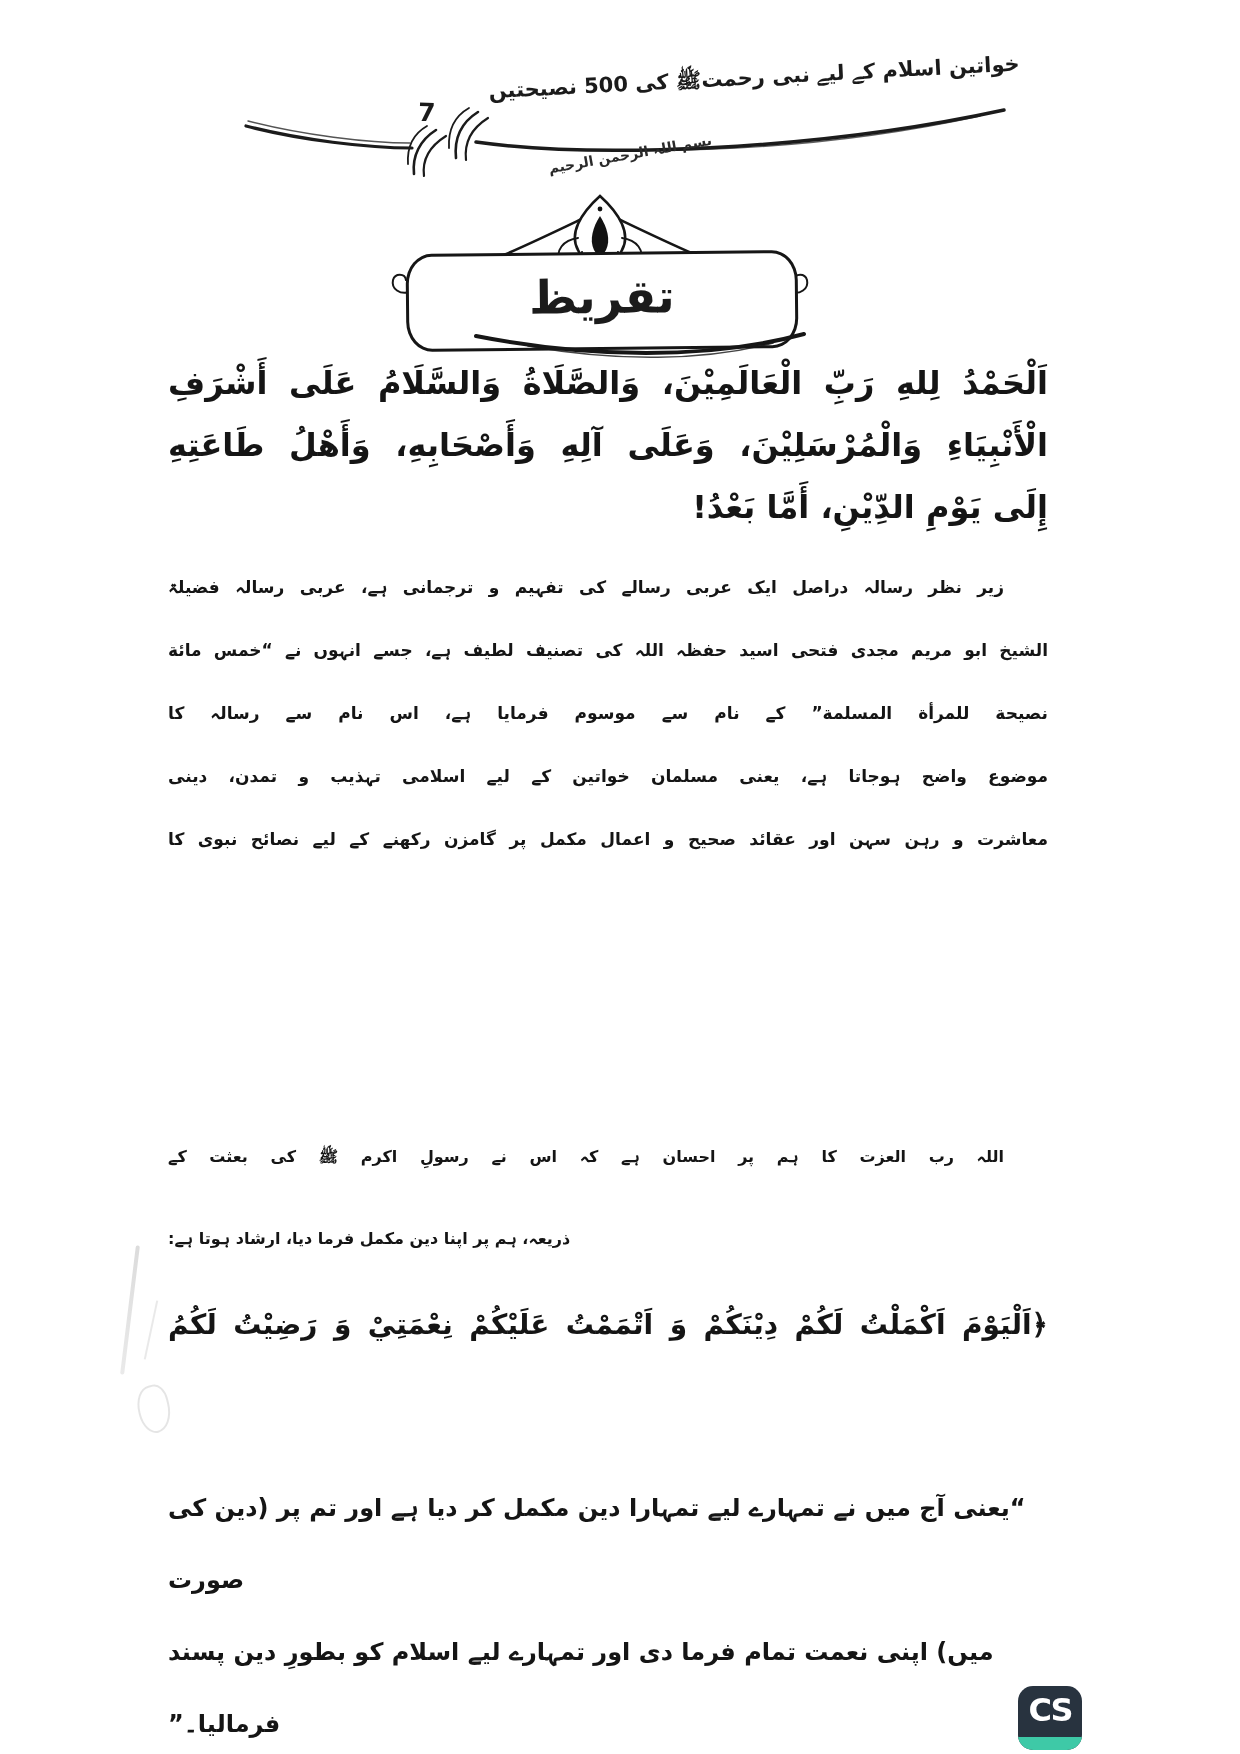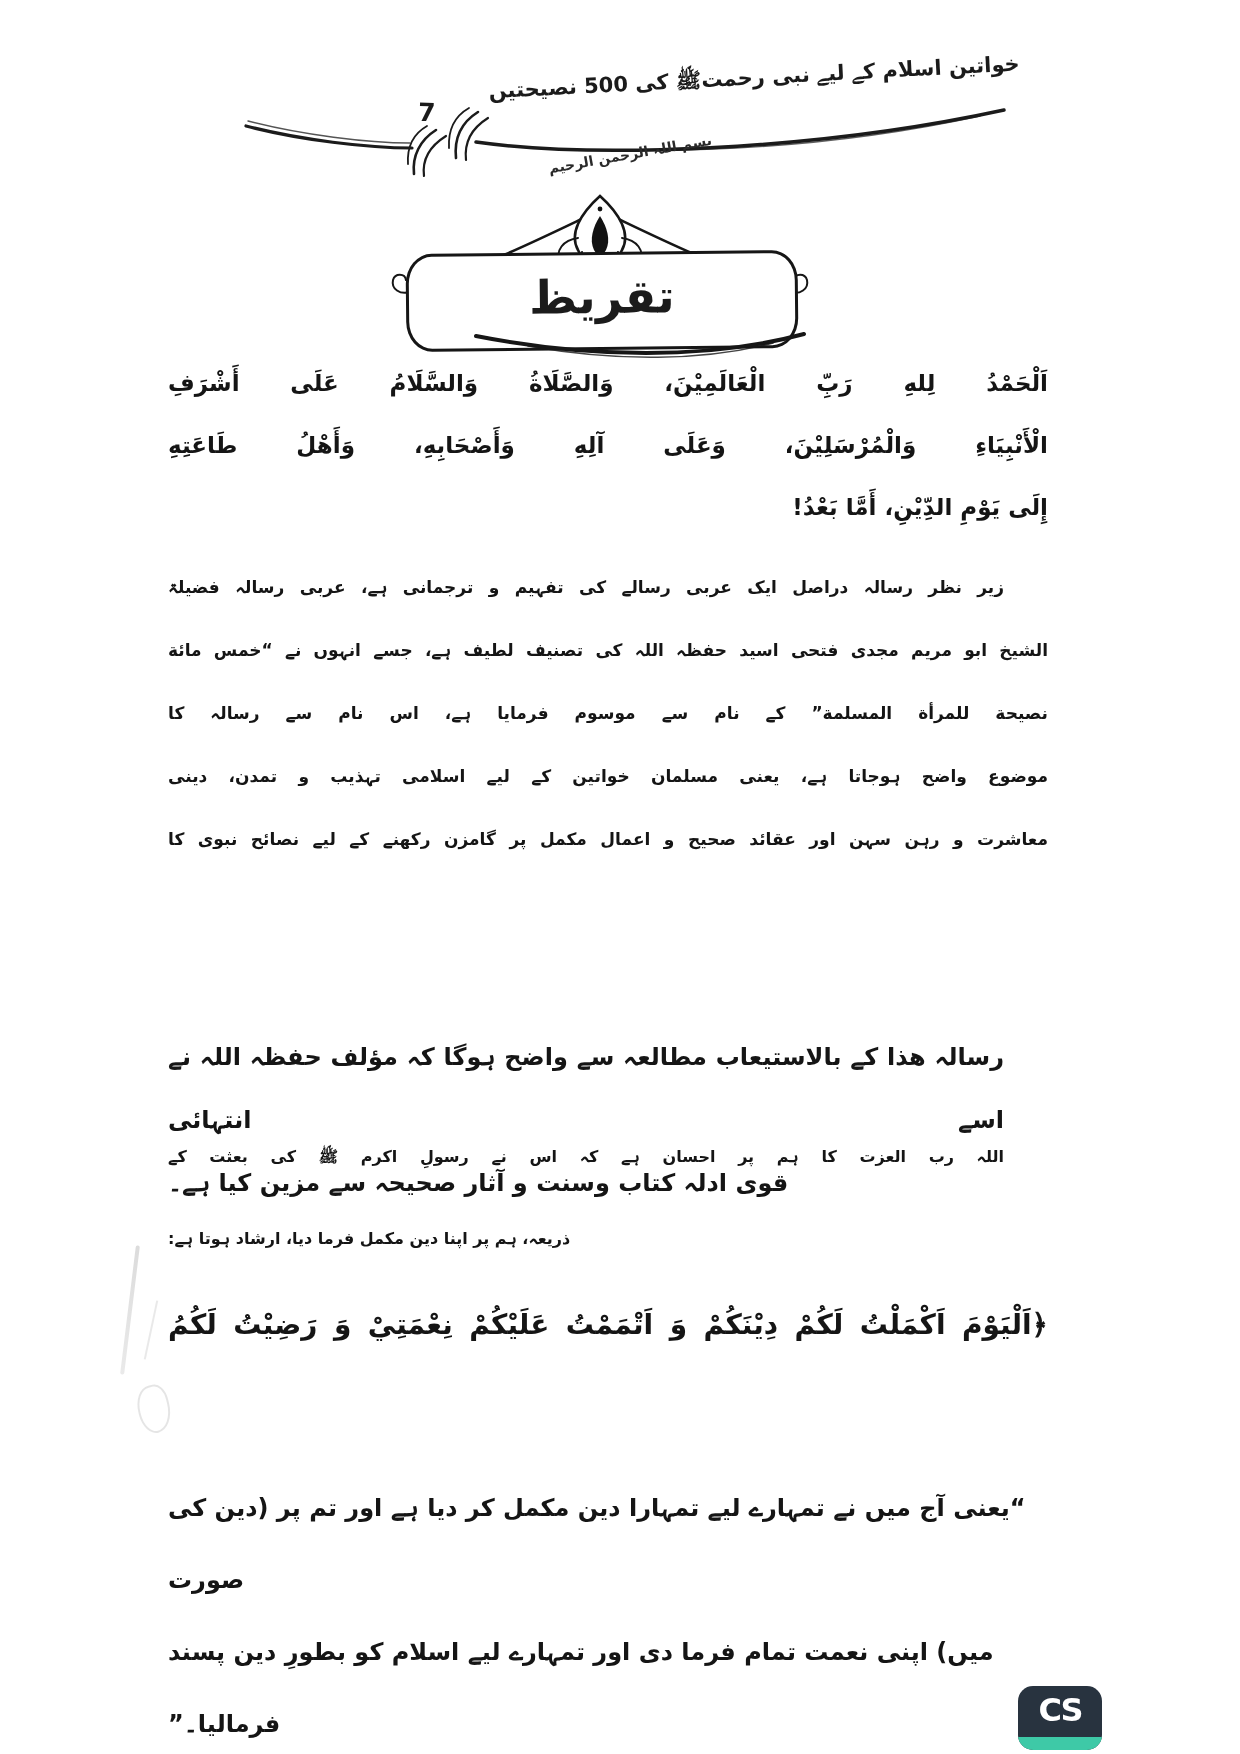--- a/index.html
+++ b/index.html
@@ -41,21 +41,21 @@
   }
   .section-title{
     font-size:46px;font-weight:bold;direction:rtl;padding-bottom:8px;
   }
   .underline-svg{position:absolute;left:468px;top:330px;}
   
   .txt{
     position:absolute;left:168px;right:192px;
     direction:rtl;font-weight:bold;color:#151515;
   }
-  .arabic-block{top:352px;font-size:23px;line-height:62px;}
+  .arabic-block{top:352px;font-size:32px;line-height:62px;}
   .p1{top:556px;font-size:17px;line-height:63px;}
   .p2{top:1026px;font-size:24px;line-height:63px;}
   .p3{top:1116px;font-size:16px;line-height:82px;}
   .verse{top:1272px;font-size:28px;line-height:106px;}
   .trans{top:1472px;font-size:24px;line-height:72px;}
   .ln{min-height:1em;}
   .just{text-align:justify;text-align-last:justify;}
   .right{text-align:left;}
   .left{text-align:left;}
   .center{text-align:right;}
@@ -71,21 +71,21 @@
     position:absolute;left:138px;top:1385px;width:28px;height:44px;
     border:2px solid #a8a8a8;border-radius:55% 40% 60% 50%;
     opacity:.3;transform:rotate(-14deg);
   }
   .smudge-c{
     position:absolute;left:150px;top:1300px;width:2px;height:60px;
     background:#b5b5b5;opacity:.3;transform:rotate(12deg);
   }
   
   .cs-badge{
-    position:absolute;left:1018px;top:1686px;width:84px;height:64px;
+    position:absolute;left:1018px;top:1686px;width:64px;height:64px;
     background:#28333f;border-radius:15px;overflow:hidden;
   }
   .cs-text{
     position:absolute;top:5px;left:0;right:0;text-align:center;
     color:#fff;font-size:32px;font-weight:bold;letter-spacing:-2px;
   }
   .cs-strip{position:absolute;bottom:0;left:0;right:0;height:13px;}
 </style>
 </head>
 <body>
@@ -151,24 +151,20 @@
   </div>
 
   <div class="txt p1">
     <div class="ln just indent">زیر نظر رسالہ دراصل ایک عربی رسالے کی تفہیم و ترجمانی ہے، عربی رسالہ فضیلۃ</div>
     <div class="ln just">الشیخ ابو مریم مجدی فتحی اسید حفظہ اللہ کی تصنیف لطیف ہے، جسے انہوں نے “خمس مائة</div>
     <div class="ln just">نصيحة للمرأة المسلمة” کے نام سے موسوم فرمایا ہے، اس نام سے رسالہ کا</div>
     <div class="ln just">موضوع واضح ہوجاتا ہے، یعنی مسلمان خواتین کے لیے اسلامی تہذیب و تمدن، دینی</div>
     <div class="ln just">معاشرت و رہن سہن اور عقائد صحیح و اعمال مکمل پر گامزن رکھنے کے لیے نصائح نبوی کا</div>
   </div>
 
-  <div class="txt p2">
-    <div class="ln just indent">رسالہ ھذا کے بالاستیعاب مطالعہ سے واضح ہوگا کہ مؤلف حفظہ اللہ نے اسے انتہائی</div>
-    <div class="ln left">قوی ادلہ کتاب وسنت و آثار صحیحہ سے مزین کیا ہے۔</div>
-  </div>
 
   <div class="txt p3">
     <div class="ln just indent">اللہ رب العزت کا ہم پر احسان ہے کہ اس نے رسولِ اکرم ﷺ کی بعثت کے</div>
     <div class="ln right">ذریعہ، ہم پر اپنا دین مکمل فرما دیا، ارشاد ہوتا ہے:</div>
   </div>
 
   <div class="txt verse">
     <div class="ln just">﴿اَلْيَوْمَ اَكْمَلْتُ لَكُمْ دِيْنَكُمْ وَ اَتْمَمْتُ عَلَيْكُمْ نِعْمَتِيْ وَ رَضِيْتُ لَكُمُ</div>
   </div>
 

